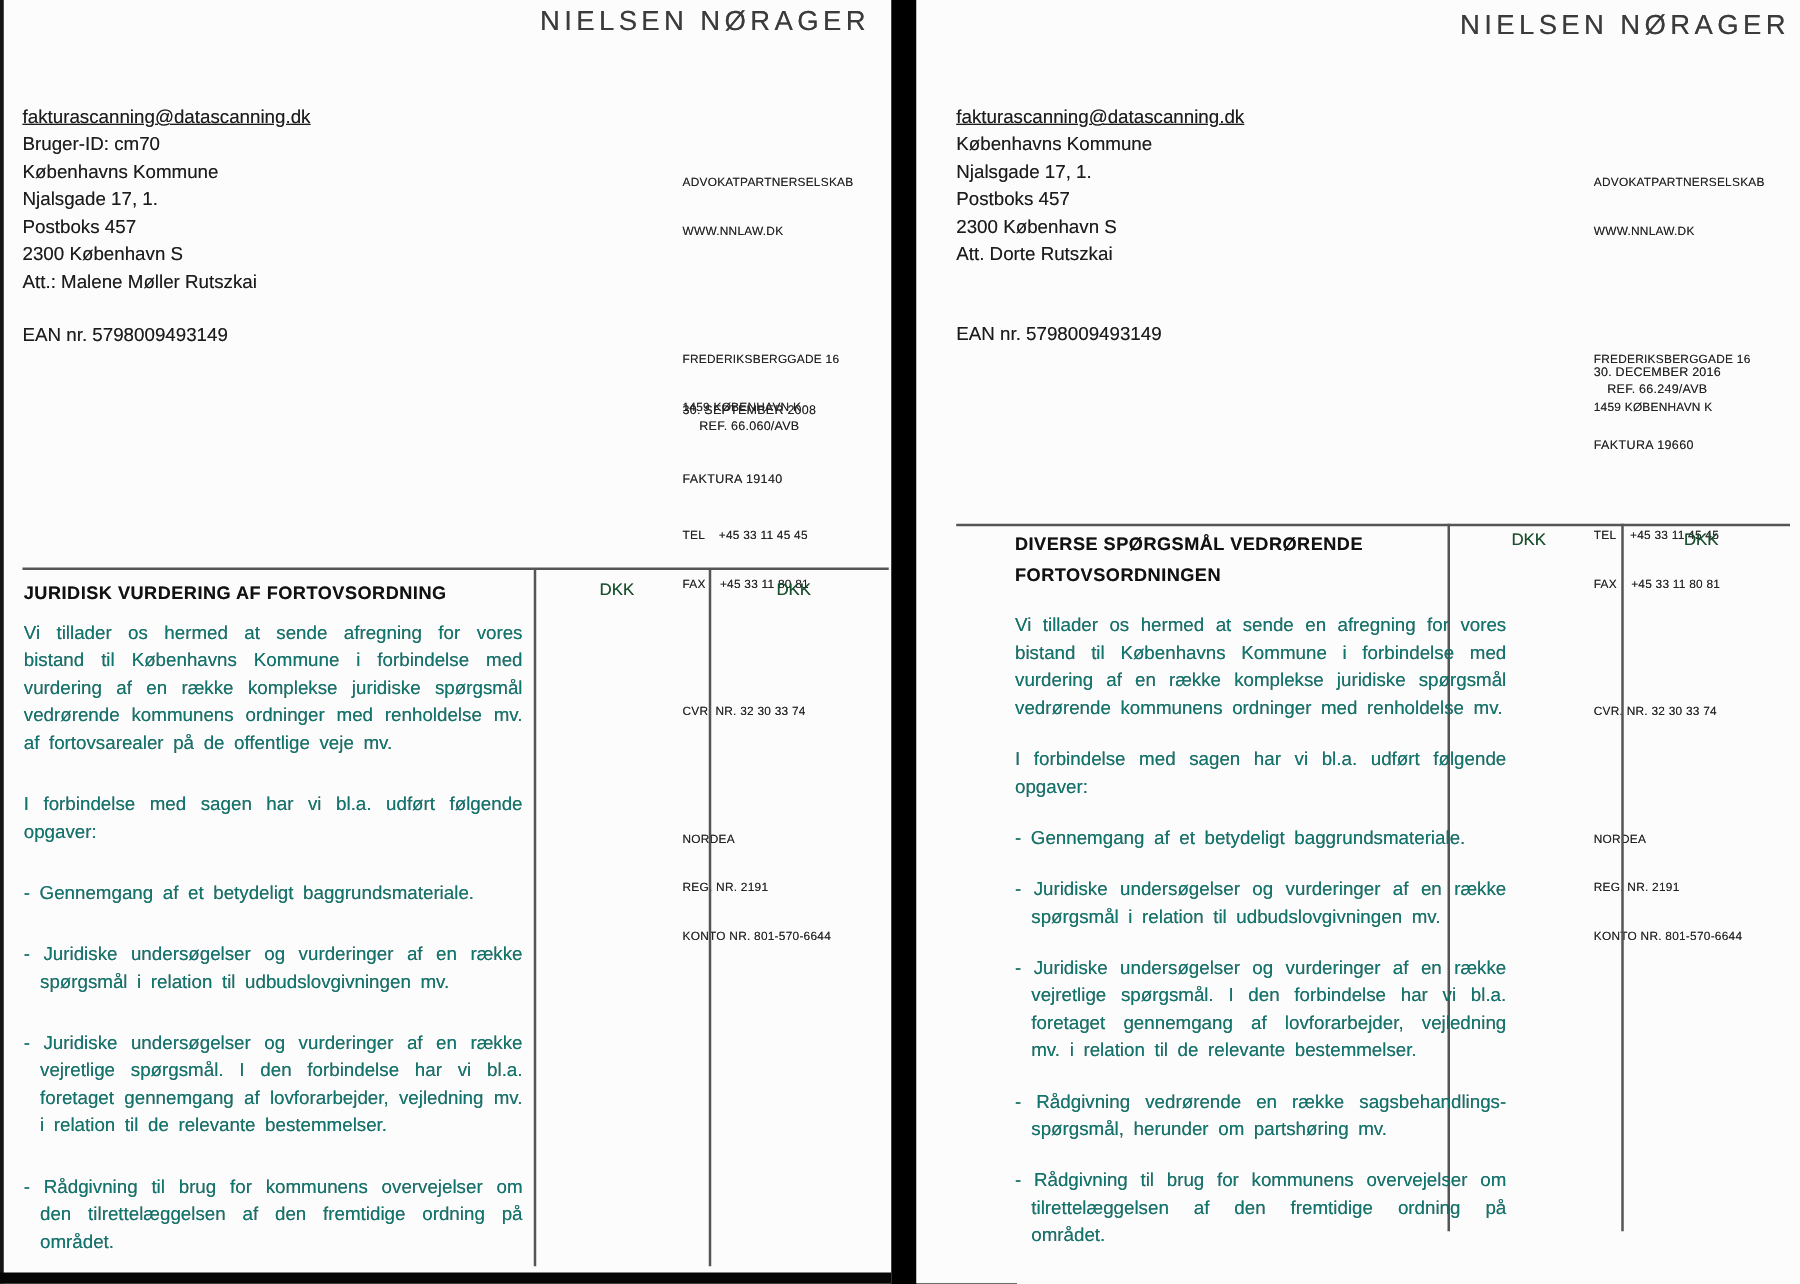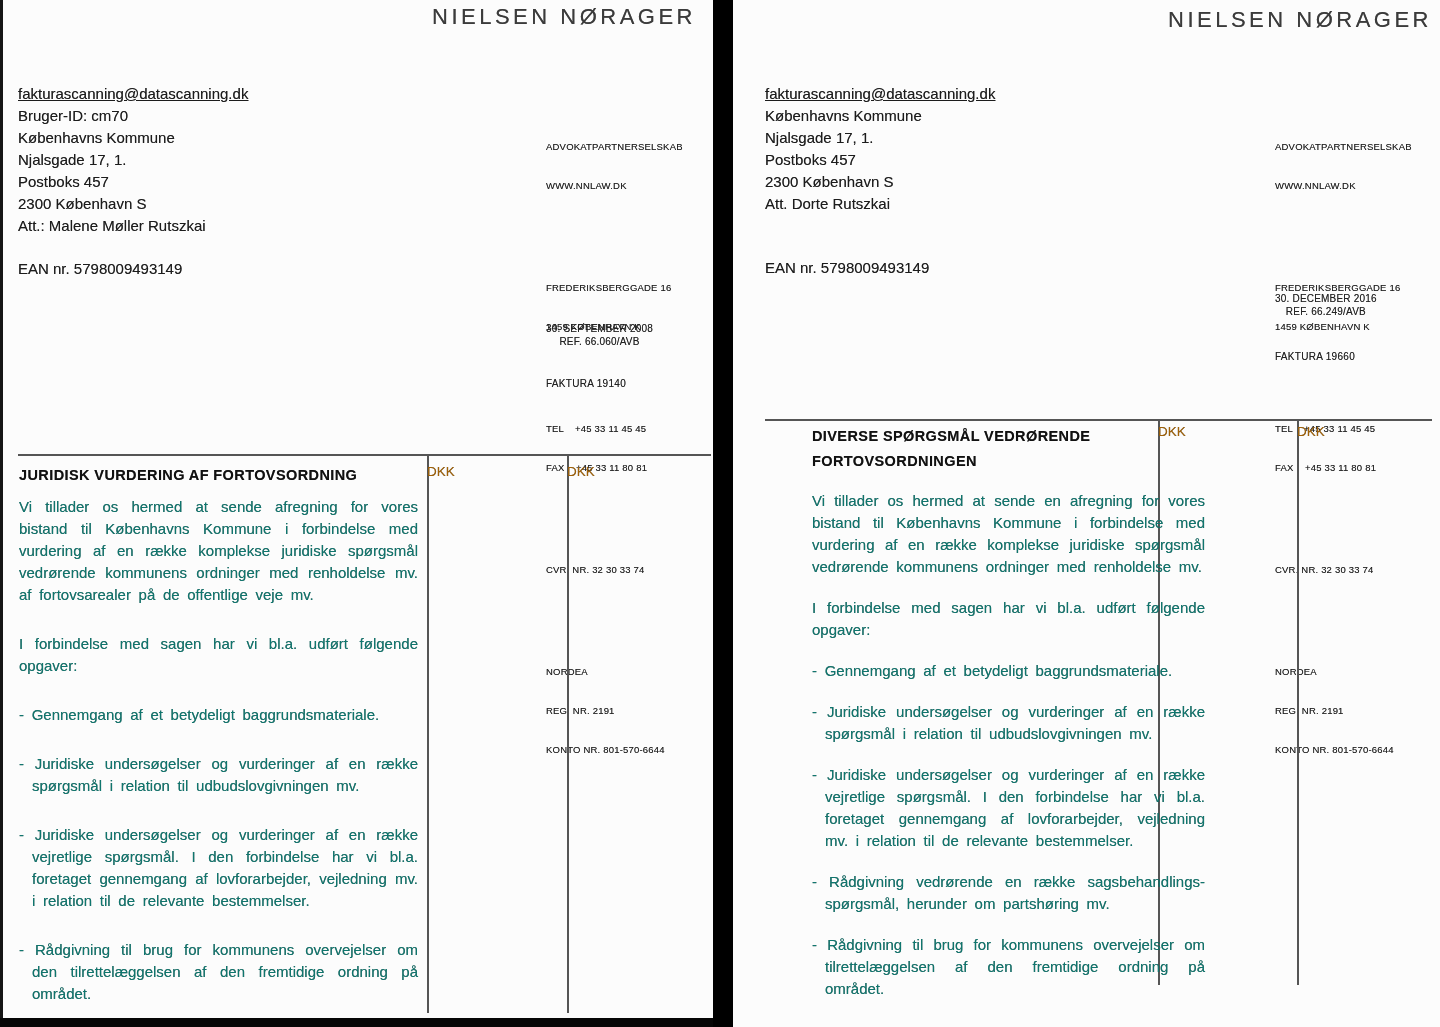--- a/index.html
+++ b/index.html
@@ -46,21 +46,21 @@
   .page-left  .rule-h{left:18px;top:454px;width:693px;}
   .page-right .rule-h{left:32px;top:419px;width:667px;}
   .rule-v{position:absolute;width:2px;background:#555;text-shadow:none;}
   .page-left  .rule-v{top:455px;height:558px;}
   .page-left  .rule-v.v1{left:427px;}
   .page-left  .rule-v.v2{left:567px;}
   .page-right .rule-v{top:419px;height:566px;}
   .page-right .rule-v.v1{left:425px;}
   .page-right .rule-v.v2{left:564px;}
 
-  .dkk{position:absolute;font-size:13.5px;font-weight:400;color:#a16207;text-align:left;}
+  .dkk{position:absolute;font-size:13.5px;font-weight:400;color:#14532d;text-align:center;}
   .page-left  .dkk{top:464px;}
   .page-left  .dkk.c1{left:427px;width:133px;}
   .page-left  .dkk.c2{left:567px;width:136px;}
   .page-right .dkk{top:424px;}
   .page-right .dkk.c1{left:425px;width:130px;}
   .page-right .dkk.c2{left:564px;width:128px;}
 
   .content{position:absolute;}
   .page-left  .content{left:19px;top:463px;width:399px;}
   .page-right .content{left:32px;top:424px;width:393px;margin-left:47px;}

